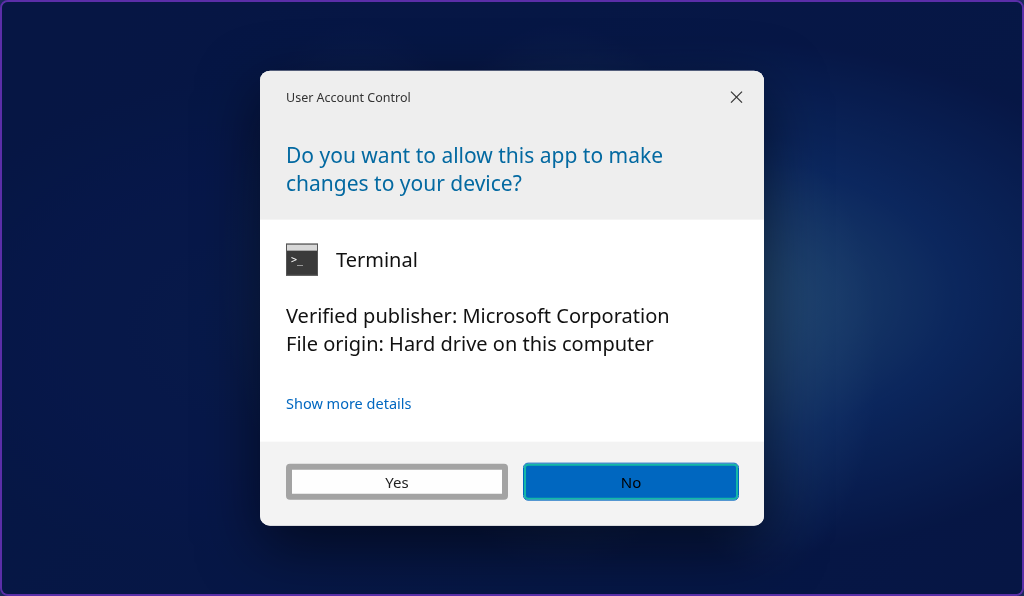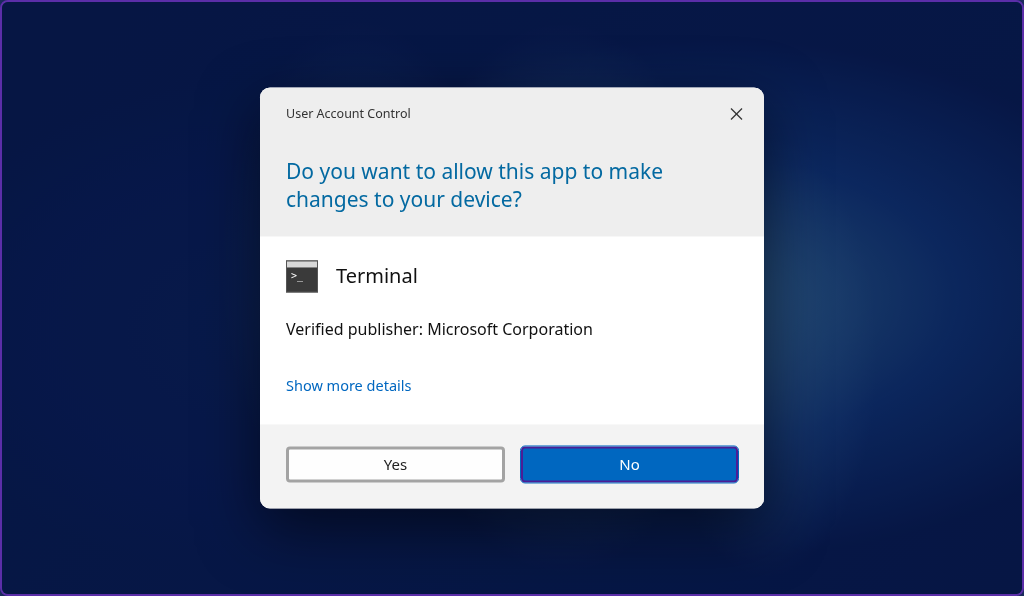--- a/index.html
+++ b/index.html
@@ -131,21 +131,21 @@
       font-size: 10px;
       line-height: 1;
     }
     
     .app-name {
       font-size: 20px;
       color: #111;
     }
     
     .detail-line {
-      font-size: 16px;
+      font-size: 20px;
       color: #111;
       line-height: 1.4;
     }
     
     .show-more {
       color: #0067c0;
       margin-top: 35px;
       cursor: pointer;
       font-size: 14.5px;
       display: inline-block;
@@ -163,28 +163,28 @@
       height: 36px;
       font-size: 15px;
       border-radius: 4px;
       cursor: pointer;
       font-family: inherit;
     }
     
     .btn-yes {
       background: #fefefe;
       color: #222;
-      border: 3px solid #a3a3a3;
+      border: 6px solid #a3a3a3;
       font-weight: 400;
     }
     
     .btn-no {
       background: #0067c0;
-      color: #ffffff;
-      border: 2px solid #4c1d95;
+      color: #000000;
+      border: 2px solid #14b8a6;
       outline: 1px solid #0067c0;
       font-weight: 400;
     }
   </style>
 </head>
 <body>
 
 <div class="backdrop"></div>
 
 <div class="dialog">
@@ -203,20 +203,21 @@
   <div class="dialog-body">
     <div class="app-row">
       <div class="app-icon">
         <div class="app-icon-titlebar"></div>
         <div class="app-icon-prompt">&gt;_</div>
       </div>
       <div class="app-name">Terminal</div>
     </div>
     
     <div class="detail-line">Verified publisher: Microsoft Corporation</div>
+    <div class="detail-line">File origin: Hard drive on this computer</div>
     
     <a class="show-more">Show more details</a>
   </div>
 
   <div class="dialog-footer">
     <button class="btn btn-yes">Yes</button>
     <button class="btn btn-no">No</button>
   </div>
 
 </div>

